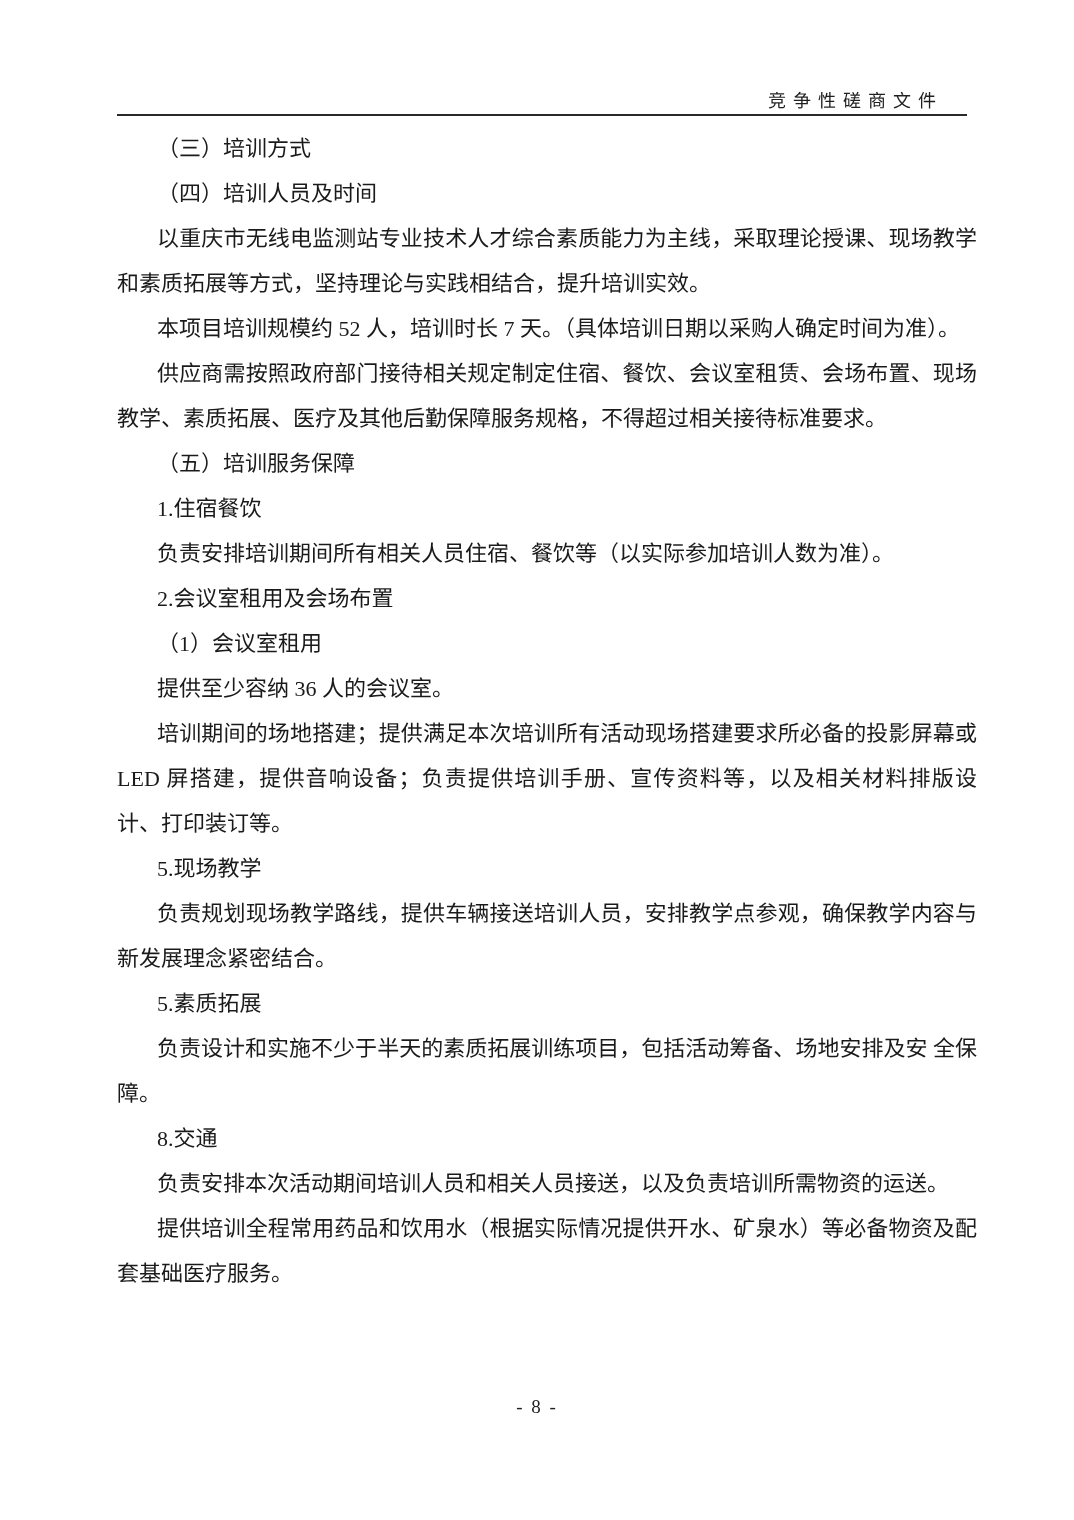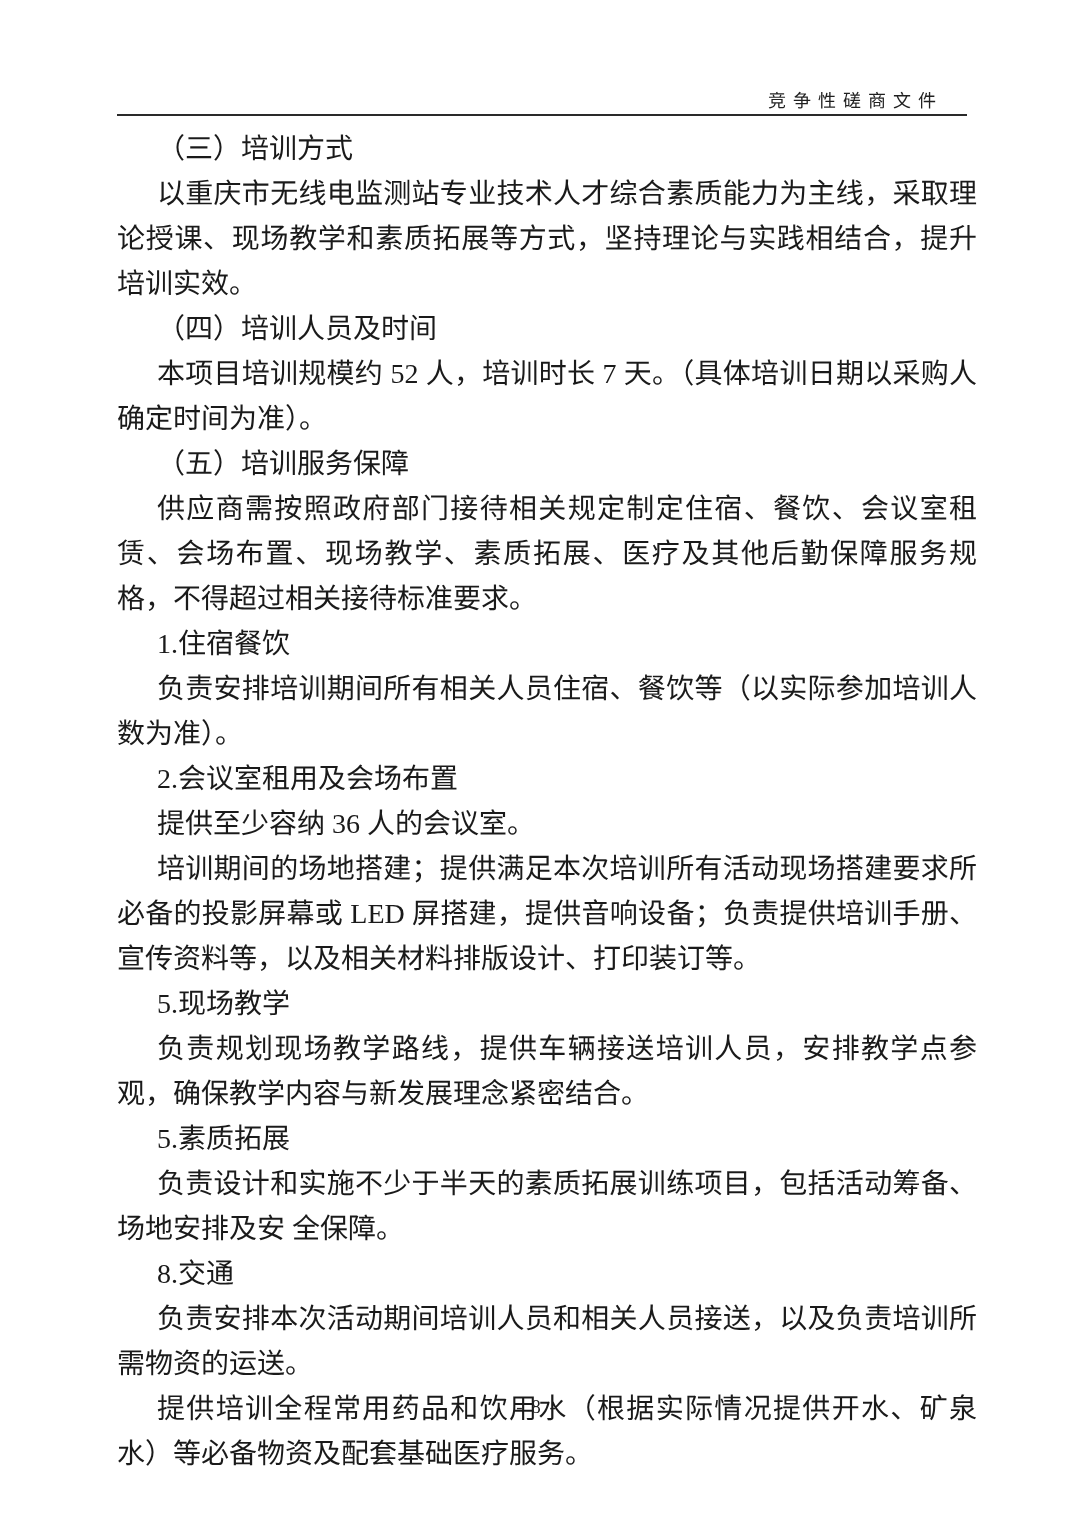--- a/index.html
+++ b/index.html
@@ -34,21 +34,21 @@
     height: 0;
     border-top: 2px solid #2a2a2a;
   }
   .doc-body {
     position: absolute;
     top: 126px;
     left: 117px;
     width: 860px;
   }
   .doc-body p {
-    font-size: 28px;
+    font-size: 22px;
     line-height: 45px;
     text-align: justify;
     text-justify: inter-ideograph;
     text-indent: 40px;
     color: #1a1a1a;
   }
   .page-footer {
     position: absolute;
     top: 1396px;
     left: 0;
@@ -63,28 +63,29 @@
 <body>
 
 <div class="page">
 
   <div class="page-header">竞争性磋商文件</div>
 
   <div class="header-rule"></div>
 
   <div class="doc-body">
     <p>（三）培训方式</p>
+    <p>（四）培训人员及时间</p>
     <p>以重庆市无线电监测站专业技术人才综合素质能力为主线，采取理论授课、现场教学和素质拓展等方式，坚持理论与实践相结合，提升培训实效。</p>
-    <p>（四）培训人员及时间</p>
     <p>本项目培训规模约 52 人，培训时长 7 天。（具体培训日期以采购人确定时间为准）。</p>
+    <p>供应商需按照政府部门接待相关规定制定住宿、餐饮、会议室租赁、会场布置、现场教学、素质拓展、医疗及其他后勤保障服务规格，不得超过相关接待标准要求。</p>
     <p>（五）培训服务保障</p>
-    <p>供应商需按照政府部门接待相关规定制定住宿、餐饮、会议室租赁、会场布置、现场教学、素质拓展、医疗及其他后勤保障服务规格，不得超过相关接待标准要求。</p>
     <p>1.住宿餐饮</p>
     <p>负责安排培训期间所有相关人员住宿、餐饮等（以实际参加培训人数为准）。</p>
     <p>2.会议室租用及会场布置</p>
+    <p>（1）会议室租用</p>
     <p>提供至少容纳 36 人的会议室。</p>
     <p>培训期间的场地搭建；提供满足本次培训所有活动现场搭建要求所必备的投影屏幕或 LED 屏搭建，提供音响设备；负责提供培训手册、宣传资料等，以及相关材料排版设计、打印装订等。</p>
     <p>5.现场教学</p>
     <p>负责规划现场教学路线，提供车辆接送培训人员，安排教学点参观，确保教学内容与新发展理念紧密结合。</p>
     <p>5.素质拓展</p>
     <p>负责设计和实施不少于半天的素质拓展训练项目，包括活动筹备、场地安排及安 全保障。</p>
     <p>8.交通</p>
     <p>负责安排本次活动期间培训人员和相关人员接送，以及负责培训所需物资的运送。</p>
     <p>提供培训全程常用药品和饮用水（根据实际情况提供开水、矿泉水）等必备物资及配套基础医疗服务。</p>
   </div>

